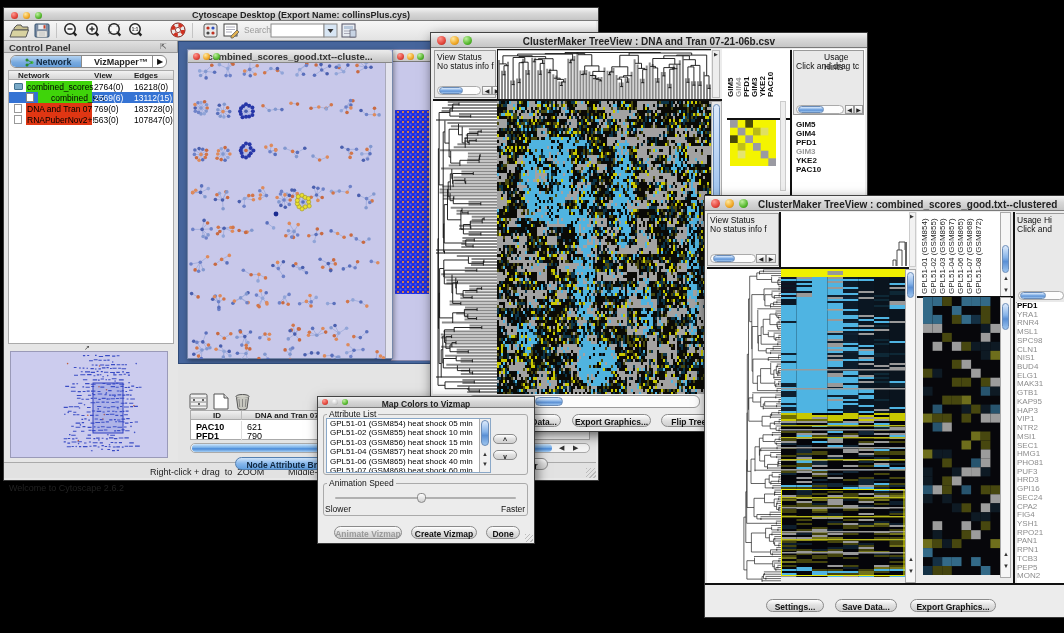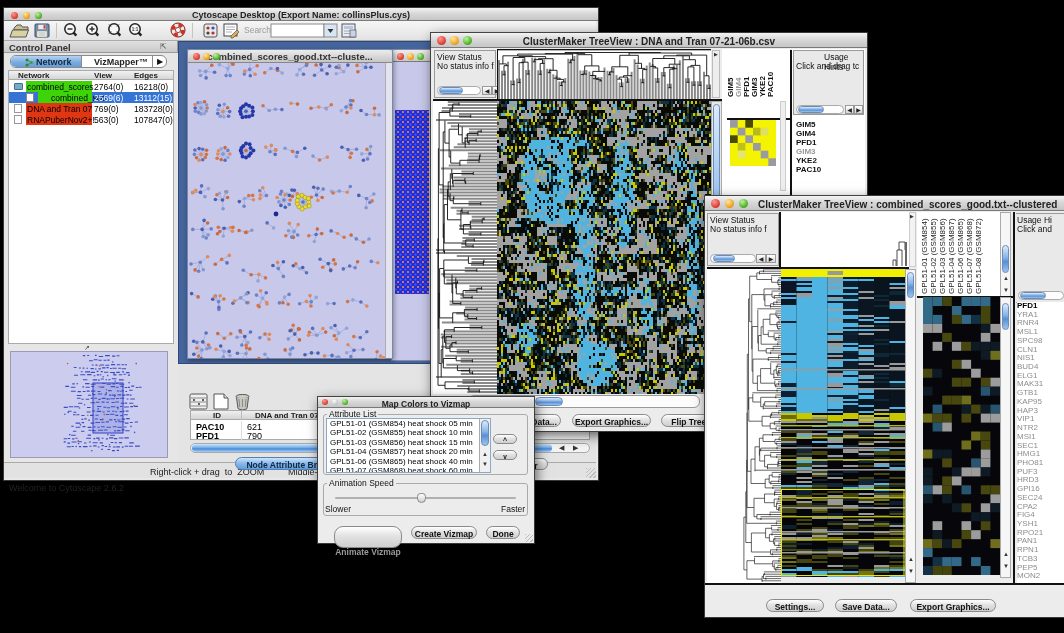--- a/index.html
+++ b/index.html
@@ -889,21 +889,21 @@
     <span class="abs" style="left:2px; top:42px; font-size:6px; color:#333;">▼</span>
   </div>
   <div class="cap" style="left:175px; top:37px; width:24px; height:10px; font-size:7px; padding-top:1.5px;">^</div>
   <div class="cap" style="left:175px; top:53px; width:24px; height:10px; font-size:6.5px; padding-top:1.5px;">v</div>
   <div class="abs" style="left:5px; top:86px; width:205px; height:33px; border:1px solid #aaa; border-radius:3px;"></div>
   <span class="abs" style="left:9px; top:81px; font-size:8.5px; color:#111; background:#ececec; padding:0 2px;">Animation Speed</span>
   <div class="abs" style="left:17px; top:100px; width:181px; height:2px; background:#b0b0b0; border-radius:1px;"></div>
   <div class="abs" style="left:99px; top:96px; width:9px; height:10px; background:linear-gradient(#fdfdfd,#d0d0d0); border:1px solid #888; border-radius:4px 4px 5px 5px;"></div>
   <span class="abs" style="left:7px; top:107px; font-size:8.5px; color:#111;">Slower</span>
   <span class="abs" style="left:183px; top:107px; font-size:8.5px; color:#111;">Faster</span>
-  <div class="cap" style="left:16px; top:129px; width:68px; height:13px; font-size:8.5px; padding-top:20px; color:#9a9a9a;">Animate Vizmap</div>
+  <div class="cap" style="left:16px; top:129px; width:68px; height:13px; font-size:8.5px; padding-top:2px; color:#9a9a9a;">Animate Vizmap</div>
   <div class="cap" style="left:93px; top:129px; width:66px; height:13px; font-size:8.5px; padding-top:2px;">Create Vizmap</div>
   <div class="cap" style="left:168px; top:129px; width:34px; height:13px; font-size:8.5px; padding-top:2px;">Done</div>
   <div class="grip" style="right:1px; bottom:1px; width:8px; height:8px;"></div>
 </div>
 
 <div class="win" style="left:705px; top:196px; width:385px; height:421px; border-color:#333;">
   <div class="tbar" style="height:15px;">
     <div class="ttl" style="top:2.5px; left:53px; right:0; text-align:left; font-size:10px;">ClusterMaker TreeView : combined_scores_good.txt--clustered</div>
     <div class="lt r" style="left:6px; top:3px; width:9px; height:9px;"></div>
     <div class="lt y" style="left:20px; top:3px; width:9px; height:9px;"></div>

